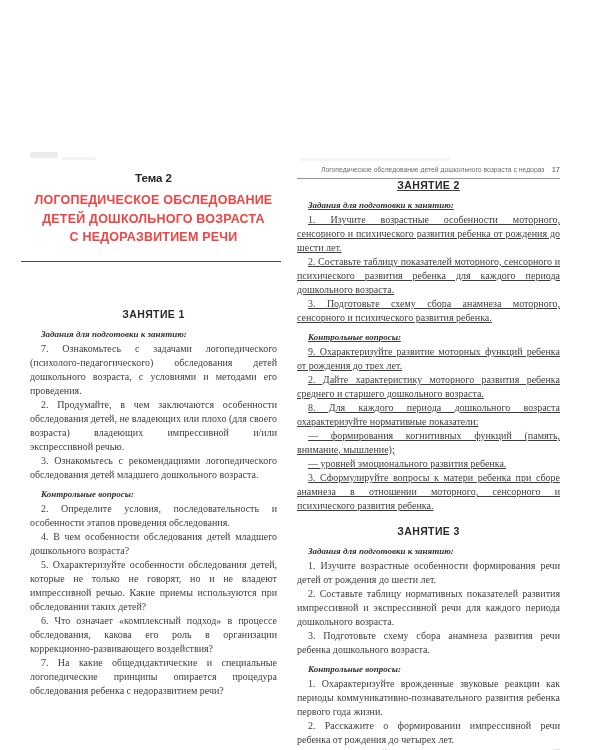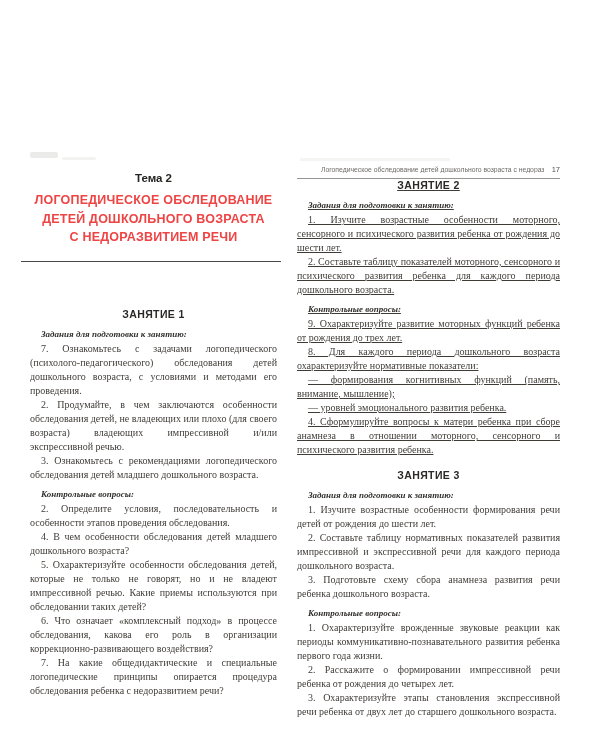--- a/index.html
+++ b/index.html
@@ -122,26 +122,28 @@
       <span class="running-head">Логопедическое обследование детей дошкольного возраста с недоразвитием…</span>
       <span class="page-number">17</span>
     </div>
     <hr class="head-rule">
 
     <section class="session session-first">
       <h2 class="session-heading">ЗАНЯТИЕ 2</h2>
       <p class="section-label">Задания для подготовки к занятию:</p>
       <p class="body">1. Изучите возрастные особенности моторного, сенсорного и психического развития ребенка от рождения до шести лет.</p>
       <p class="body">2. Составьте таблицу показателей моторного, сенсорного и психического развития ребенка для каждого периода дошкольного возраста.</p>
+      <p class="body">3. Подготовьте схему сбора анамнеза моторного, сенсорного и психического развития ребенка.</p>
       <p class="section-label">Контрольные вопросы:</p>
       <p class="body">9. Охарактеризуйте развитие моторных функций ребенка от рождения до трех лет.</p>
+      <p class="body">2. Дайте характеристику моторного развития ребенка среднего и старшего дошкольного возраста.</p>
       <p class="body">8. Для каждого периода дошкольного возраста охарактеризуйте нормативные показатели:</p>
       <p class="body">— формирования когнитивных функций (память, внимание, мышление);</p>
       <p class="body">— уровней эмоционального развития ребенка.</p>
-      <p class="body">4. Сформулируйте вопросы к матери ребенка при сборе анамнеза в отношении моторного, сенсорного и психического развития ребенка.</p>
+      <p class="body">3. Сформулируйте вопросы к матери ребенка при сборе анамнеза в отношении моторного, сенсорного и психического развития ребенка.</p>
     </section>
 
     <section class="session">
       <h2 class="session-heading">ЗАНЯТИЕ 3</h2>
       <p class="section-label">Задания для подготовки к занятию:</p>
       <p class="body">1. Изучите возрастные особенности формирования речи детей от рождения до шести лет.</p>
       <p class="body">2. Составьте таблицу нормативных показателей развития импрессивной и экспрессивной речи для каждого периода дошкольного возраста.</p>
       <p class="body">3. Подготовьте схему сбора анамнеза развития речи ребенка дошкольного возраста.</p>
       <p class="section-label">Контрольные вопросы:</p>
       <p class="body">1. Охарактеризуйте врожденные звуковые реакции как периоды коммуникативно-познавательного развития ребенка первого года жизни.</p>

